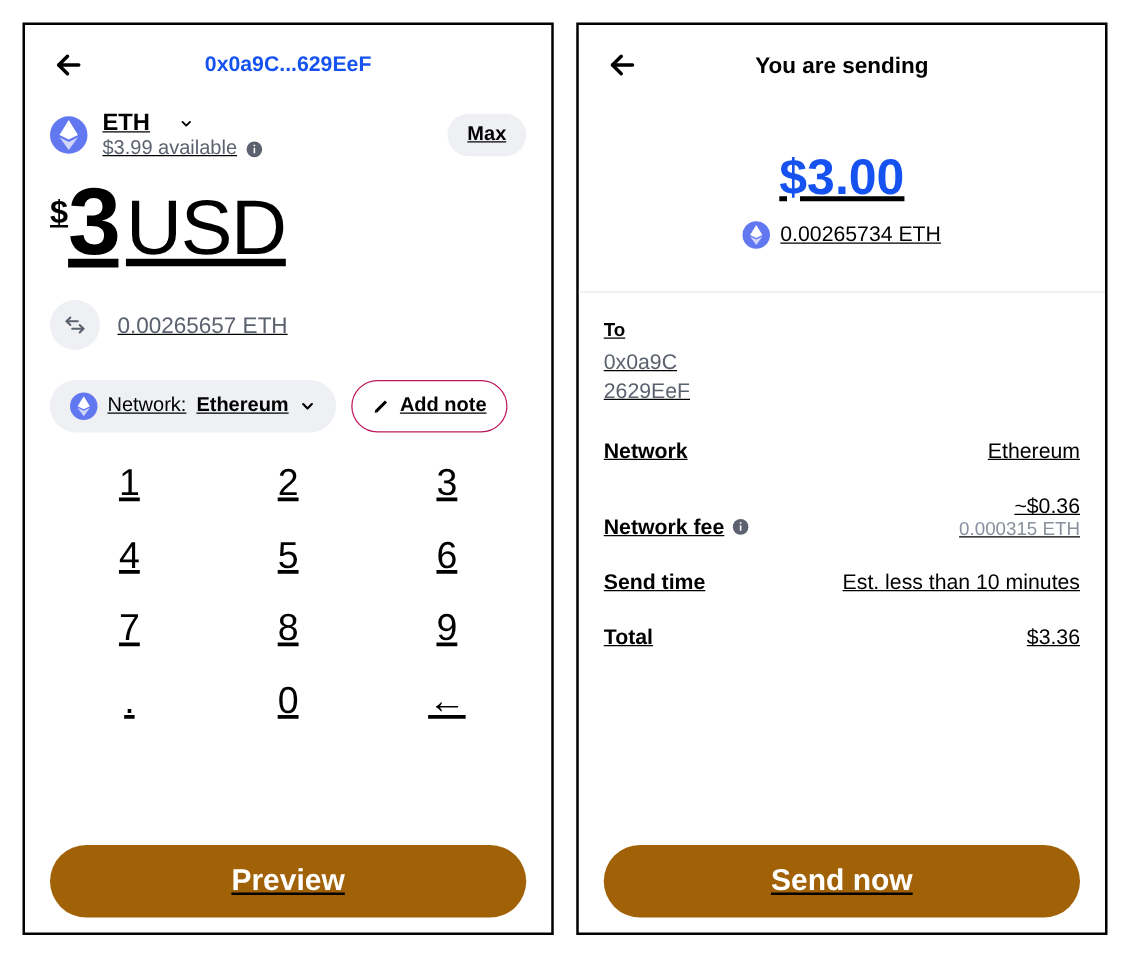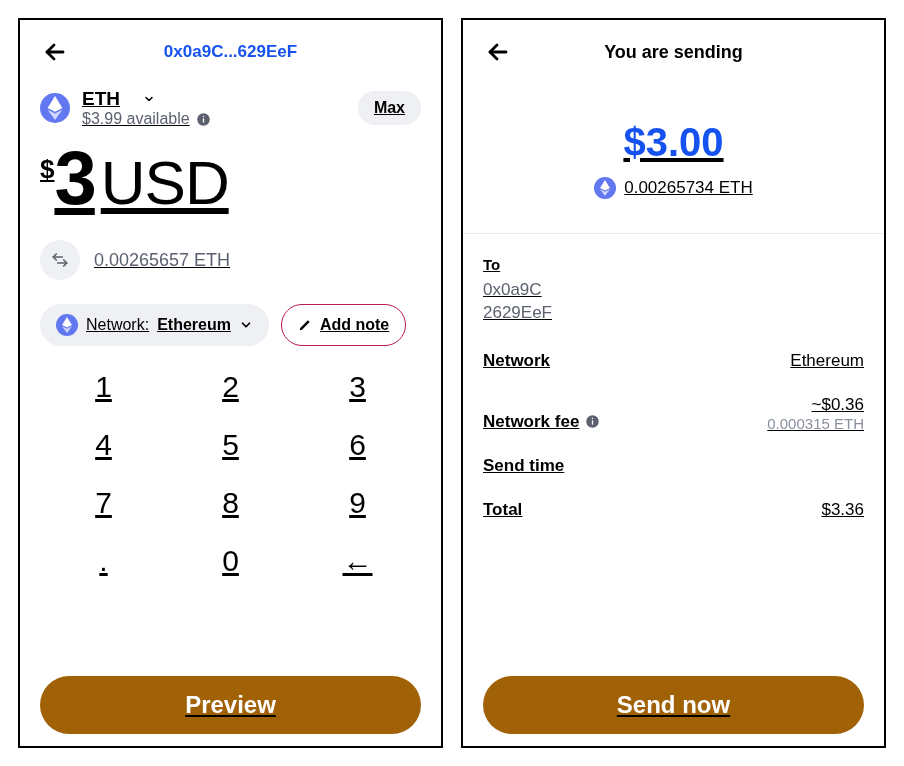--- a/index.html
+++ b/index.html
@@ -249,20 +249,21 @@
         </svg>
     </span>
     <span class="v">
       <div>~$0.36</div>
       <div class="v2">0.000315 ETH</div>
     </span>
   </div>
 
   <div class="kv">
     <span class="k">Send time</span>
+    <span class="v">Est. less than 10 minutes</span>
   </div>
 
   <div class="kv">
     <span class="k">Total</span>
     <span class="v">$3.36</span>
   </div>
 
   <div class="footer-gap"></div>
   <button class="primary-btn">Send now</button>
 </div>

